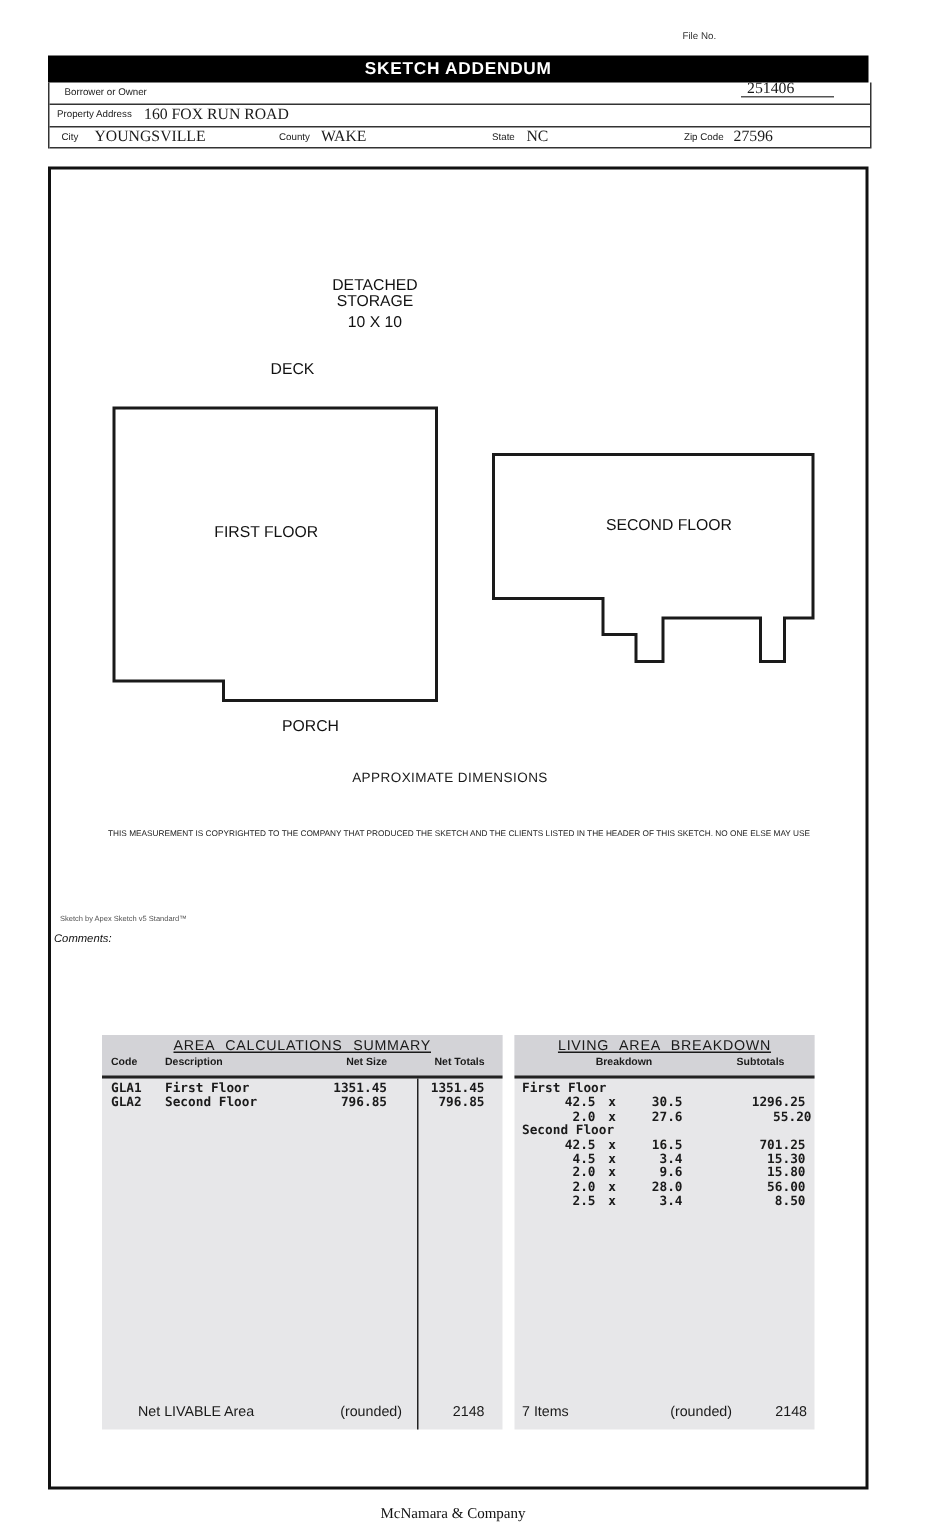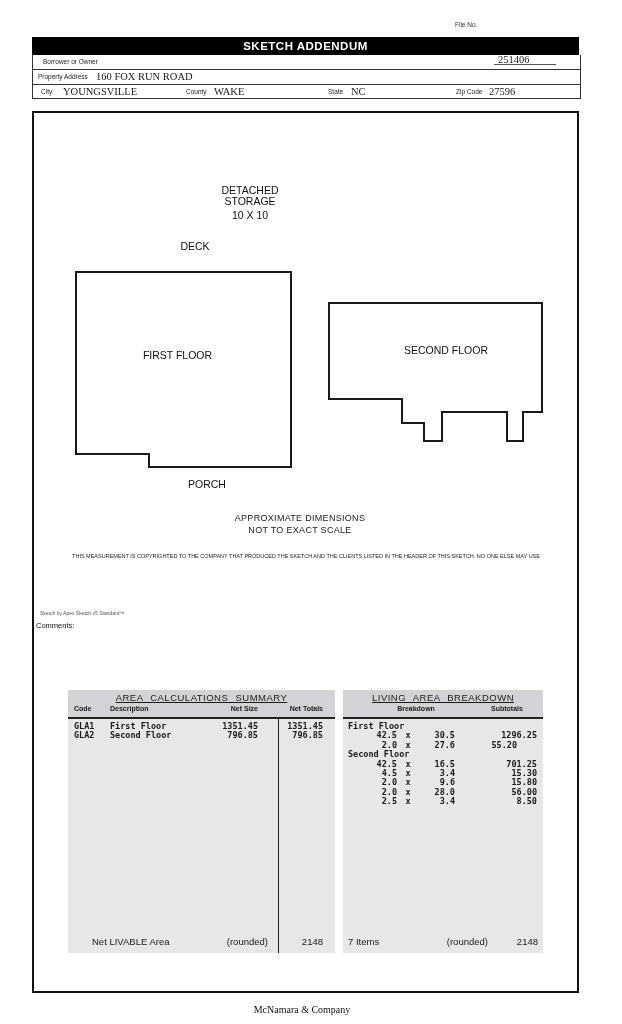--- a/index.html
+++ b/index.html
@@ -15,21 +15,21 @@
   .form{border-left:1px solid #333;border-right:1px solid #333;}
   .frow{position:relative;border-bottom:1px solid #333;}
   .flabel{position:absolute;font-size:6.5px;color:#222;top:3px;}
   .fvalue{position:absolute;font-family:"Liberation Serif",serif;font-size:10.5px;top:1px;white-space:nowrap;}
   
   .sketchbox{border:2px solid #111;background:#fff;box-sizing:border-box;}
   .plan-label{font-size:10.5px;color:#111;text-align:center;line-height:11px;white-space:nowrap;}
   .note{font-size:9px;text-align:center;line-height:11.5px;letter-spacing:.3px;}
   .tiny{font-size:5.5px;color:#222;white-space:nowrap;}
   .apex{font-size:5px;color:#555;white-space:nowrap;}
-  .comments{font-size:7.5px;color:#111;}
+  .comments{font-size:7.5px;color:#111;font-style:italic;}
   
   .gtable{background:#e7e7e9;box-sizing:border-box;}
   .gtable .thead{background:#d3d3d7;border-bottom:2px solid #222;height:27px;position:relative;text-decoration:underline;}
   .ttitle{text-align:center;font-size:9.5px;letter-spacing:.5px;word-spacing:4px;padding-top:2px;}
   .tcol{position:absolute;font-size:7px;font-weight:bold;white-space:nowrap;}
   .mono{font-family:"DejaVu Sans Mono",monospace;font-size:8.5px;font-weight:bold;white-space:nowrap;}
   .mrow{position:relative;height:9.4px;line-height:9.4px;}
   .mcell{position:absolute;top:0;}
   .right{text-align:right;}
   .center{text-align:center;}
@@ -84,21 +84,20 @@
     <div>STORAGE</div>
     <div style="margin-top:3px;">10 X 10</div>
   </div>
   <div class="abs plan-label" style="left:170px;top:241px;width:50px;">DECK</div>
   <div class="abs plan-label" style="left:130px;top:350px;width:95px;">FIRST FLOOR</div>
   <div class="abs plan-label" style="left:182px;top:479px;width:50px;">PORCH</div>
   <div class="abs plan-label" style="left:390px;top:345px;width:112px;">SECOND FLOOR</div>
 
   <div class="abs note" style="left:150px;top:513px;width:300px;">
     <div>APPROXIMATE DIMENSIONS</div>
-    <div>NOT TO EXACT SCALE</div>
   </div>
   <div class="abs tiny center" style="left:36px;top:553px;width:540px;">THIS MEASUREMENT IS COPYRIGHTED TO THE COMPANY THAT PRODUCED THE SKETCH AND  THE CLIENTS LISTED IN THE HEADER OF THIS SKETCH. NO ONE ELSE MAY USE</div>
   <div class="abs apex" style="left:40px;top:610px;">Sketch by Apex Sketch v5 Standard™</div>
   <div class="abs comments" style="left:36px;top:621px;">Comments:</div>
 
   <div class="abs gtable" style="left:68px;top:690px;width:267px;height:263px;">
     <div class="thead">
       <div class="ttitle">AREA CALCULATIONS SUMMARY</div>
       <span class="tcol" style="left:6px;top:15px;">Code</span>
       <span class="tcol" style="left:42px;top:15px;">Description</span>
@@ -140,21 +139,21 @@
       <div class="mrow">
         <span class="mcell right" style="left:6px;width:48px;">42.5</span>
         <span class="mcell center" style="left:58px;width:14px;">x</span>
         <span class="mcell right" style="left:74px;width:38px;">30.5</span>
         <span class="mcell right" style="left:110px;width:84px;">1296.25</span>
       </div>
       <div class="mrow">
         <span class="mcell right" style="left:6px;width:48px;">2.0</span>
         <span class="mcell center" style="left:58px;width:14px;">x</span>
         <span class="mcell right" style="left:74px;width:38px;">27.6</span>
-        <span class="mcell right" style="left:110px;width:64px;">55.20</span>
+        <span class="mcell right" style="left:110px;width:88px;">55.20</span>
       </div>
       <div class="mrow">
         <span class="mcell" style="left:5px;">Second Floor</span>
       </div>
       <div class="mrow">
         <span class="mcell right" style="left:6px;width:48px;">42.5</span>
         <span class="mcell center" style="left:58px;width:14px;">x</span>
         <span class="mcell right" style="left:74px;width:38px;">16.5</span>
         <span class="mcell right" style="left:110px;width:84px;">701.25</span>
       </div>

